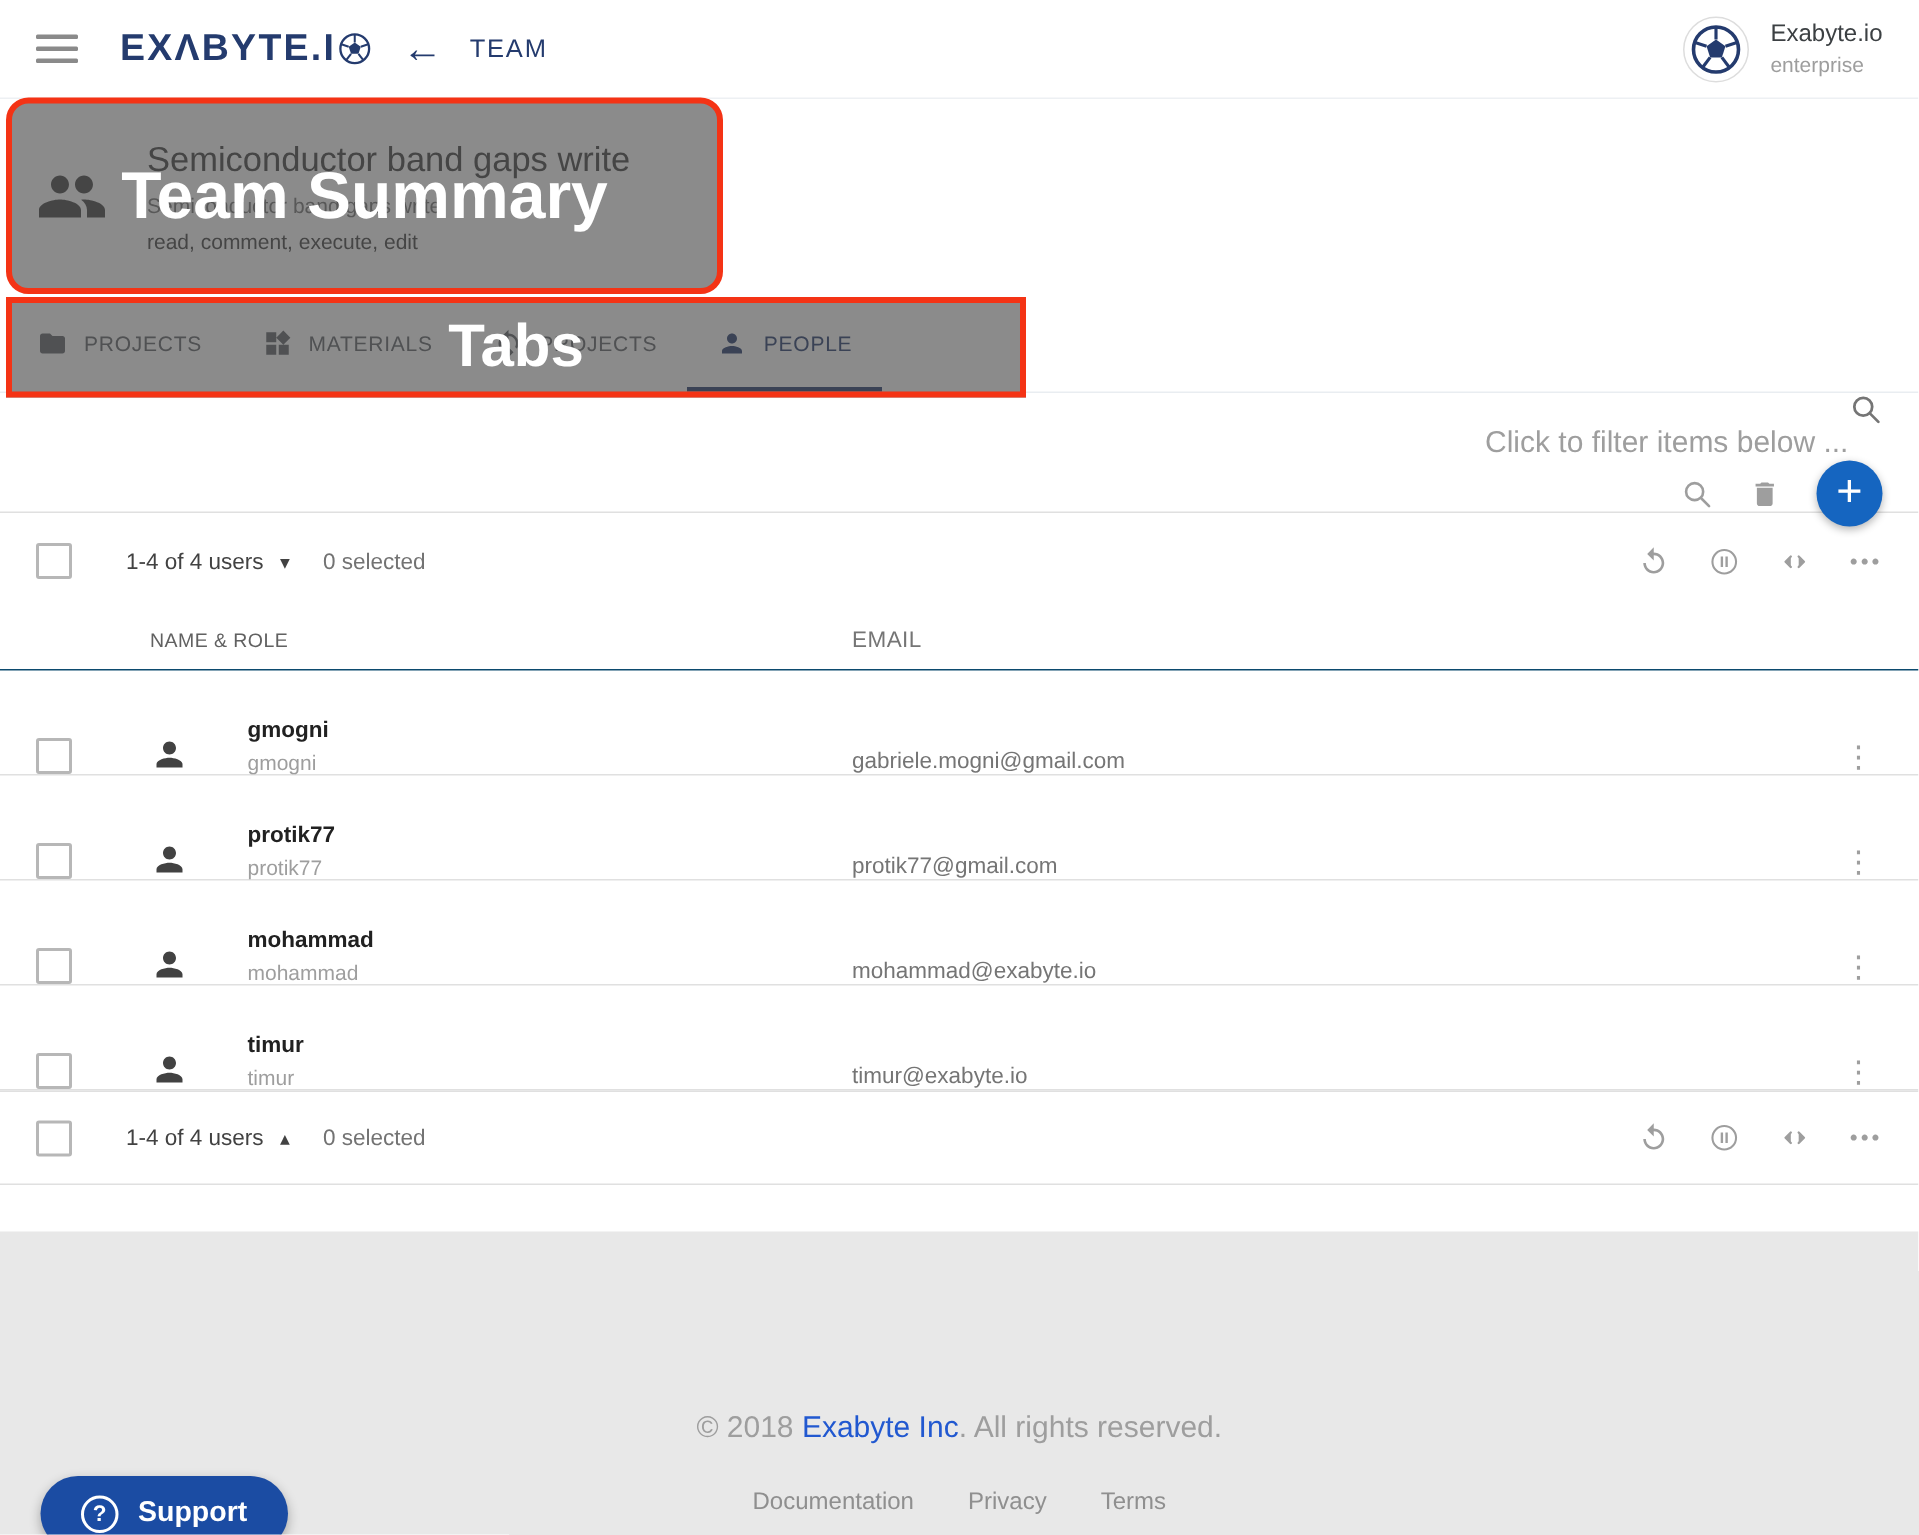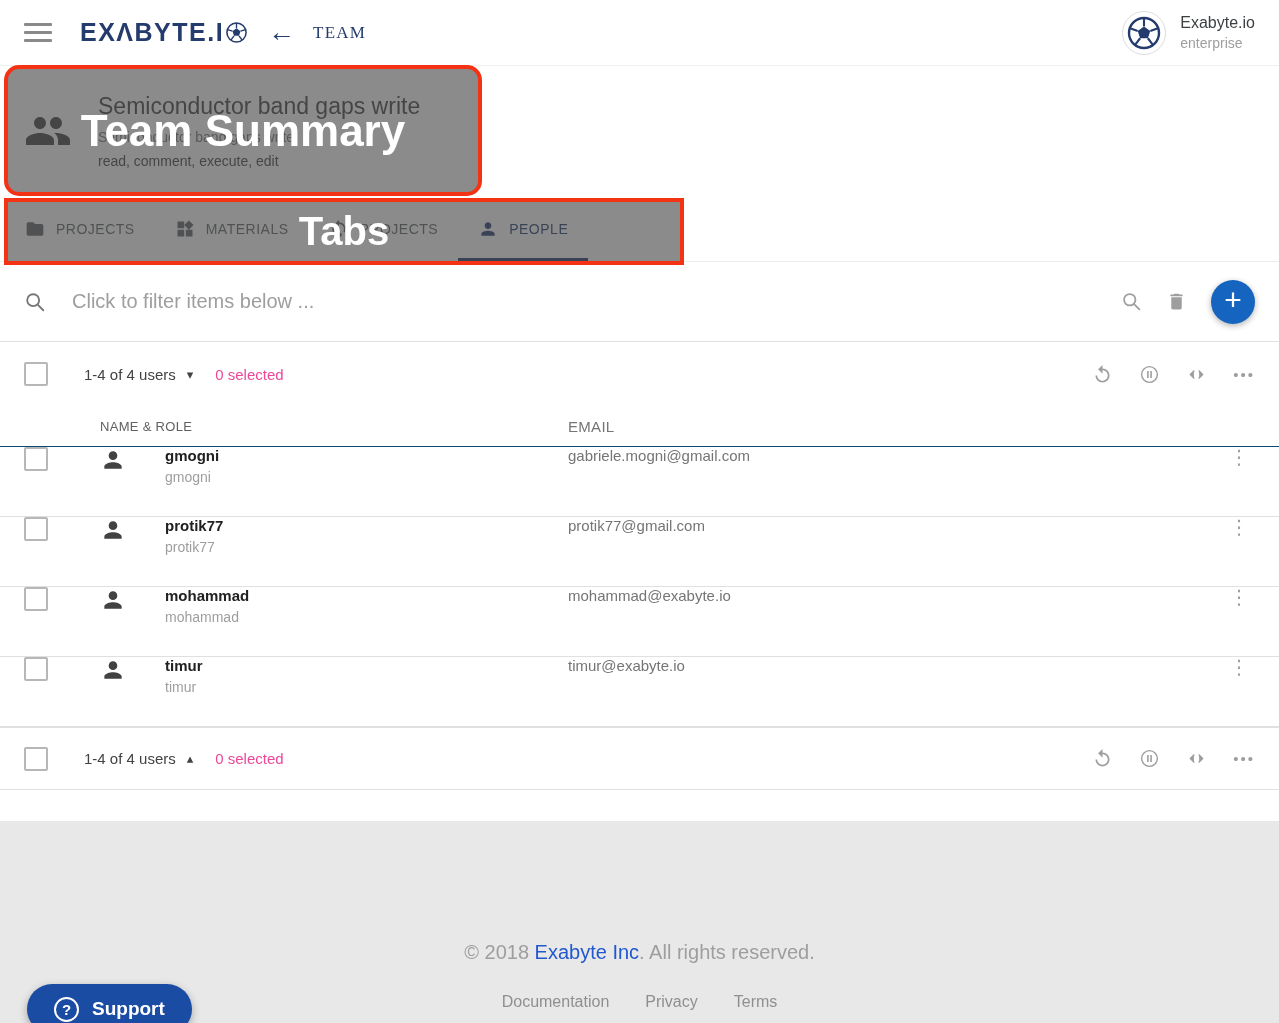--- a/index.html
+++ b/index.html
@@ -11,21 +11,21 @@
   }
   svg { display:block; }
 
   
   .header { height:66px; display:flex; align-items:center; padding:0 24px; border-bottom:1px solid #edf0f3; background:#fff; }
   .hamburger { width:28px; cursor:pointer; display:flex; flex-direction:column; gap:5px; }
   .hamburger i { display:block; height:3px; background:#8a8a8a; border-radius:1px; }
   .logo { margin-left:28px; display:flex; align-items:center; color:var(--navy,#243b6e); font-size:25px; font-weight:700; letter-spacing:1.5px; }
   .logo .ball { width:23px; height:23px; margin-left:1px; }
   .back-arrow { margin-left:20px; color:var(--navy,#243b6e); font-size:27px; line-height:1; cursor:pointer; }
-  .page-title { margin-left:18px; color:var(--navy,#243b6e); font-size:17px; letter-spacing:1.2px; font-weight:500;font-family:Liberation Serif, serif; }
+  .page-title { margin-left:18px; color:var(--navy,#243b6e); font-size:17px; letter-spacing:1.2px; font-weight:500; }
   .header-right { margin-left:auto; display:flex; align-items:center; gap:14px; }
   .avatar { width:44px; height:44px; border-radius:50%; border:1px solid #ddd; display:flex; align-items:center; justify-content:center; background:#fff; }
   .avatar .ball { width:36px; height:36px; }
   .account-name { font-size:16px; color:#3c4043; }
   .account-type { font-size:14px; color:#9e9e9e; margin-top:3px; }
 
   
   .summary { height:130px; display:flex; align-items:center; padding:0 24px; }
   .group-icon svg { width:48px; height:48px; fill:#424242; }
   .summary-text { margin-left:26px; }
@@ -35,50 +35,50 @@
 
   
   .tabs { height:66px; border-bottom:1px solid #e9edf1; display:flex; align-items:stretch; padding-left:5px; }
   .tab { display:flex; align-items:center; gap:11px; padding:0 20px; font-size:14px; font-weight:500; letter-spacing:.5px; color:#5f6368; position:relative; cursor:pointer; }
   .tab svg { width:20px; height:20px; fill:#5f6368; }
   .tab.active { color:var(--navy,#243b6e); }
   .tab.active svg { fill:var(--navy,#243b6e); }
   .tab.active::after { content:""; position:absolute; left:0; right:0; bottom:0; height:3px; background:var(--navy,#243b6e); }
 
   
-  .filterbar { height:79px; display:flex; align-items:center; padding:0 24px; }
+  .filterbar { height:79px; display:flex; align-items:flex-end; padding:0 24px;flex-direction:column; }
   .search-icon svg, .icon-20 { width:22px; height:22px; }
   .filter-input { flex:1; margin-left:26px; border:none; outline:none; font-size:20px; color:#424242; font-family:"Liberation Sans",sans-serif; background:transparent; }
   .filter-input::placeholder { color:#9e9e9e; }
   .filter-actions { display:flex; align-items:center; gap:24px; }
   .fab { width:44px; height:44px; border-radius:50%; background:var(--fab-blue,#1565c0); color:#fff; font-size:30px; font-weight:400; display:flex; align-items:center; justify-content:center; box-shadow:0 2px 6px rgba(0,0,0,.3); cursor:pointer; line-height:1; padding-bottom:3px; }
 
   
   .toolbar { height:65px; border-top:1px solid #e0e0e0; display:flex; align-items:center; padding:0 24px; }
   .toolbar.bottom { height:63px; border-bottom:1px solid #e0e0e0; }
   .checkbox { width:24px; height:24px; border:2px solid #b7b7b7; border-radius:2px; background:#fff; cursor:pointer; flex:none; }
   .range { margin-left:36px; font-size:15px; color:#424242; display:flex; align-items:center; gap:11px; cursor:pointer; }
   .caret { font-size:13px; color:#424242; }
-  .selected-label { margin-left:22px; font-size:15px; color:#ec4899; }
+  .selected-label { margin-left:22px; font-size:15px; color:#737373; }
   .toolbar-icons { margin-left:auto; display:flex; align-items:center; gap:26px; }
   .tool-icon { color:#9e9e9e; cursor:pointer; display:flex; align-items:center; justify-content:center; }
   .tool-icon svg { width:21px; height:21px; fill:#9e9e9e; }
   .pause-icon svg { fill:none; }
   .ellipsis { font-size:15px; letter-spacing:2px; color:#9e9e9e; }
 
   
   .table-head { height:41px; display:flex; align-items:center; border-bottom:1px solid #0c4a6e; font-size:13px; color:#616161; letter-spacing:.3px; }
   .cell-check { width:100px; padding-left:24px; display:flex; align-items:center; }
   .cell-avatar { width:65px; display:flex; align-items:center; }
   .cell-avatar svg { width:26px; height:26px; fill:#424242; }
   .cell-name { width:403px; }
   .cell-email { flex:1; font-size:15px; color:#757575; }
   .cell-menu { width:44px; margin-right:18px; text-align:center; }
   .h-name { width:468px; padding-left:0; }
-  .row { display:flex; align-items:flex-start; height:70px; border-bottom:1px solid #e0e0e0; }
+  .row { display:flex; align-items:flex-end; height:70px; border-bottom:1px solid #e0e0e0; }
   .user-name { font-size:15px; font-weight:700; color:#212121; }
   .user-role { font-size:14px; color:#9e9e9e; margin-top:5px; }
   .kebab { font-size:20px; color:#9e9e9e; cursor:pointer; line-height:1; }
 
   
   .footer { height:233px; background:var(--footer-bg,#e8e8e8); position:relative; text-align:center; }
   .copyright { padding-top:120px; font-size:20px; color:#9e9e9e;margin-top:31px; }
   .copyright .company { color:var(--link-blue,#2158d0); text-decoration:none; cursor:pointer; }
   .footer-links { margin-top:29px; display:flex; justify-content:center; gap:36px; font-size:16px; color:#8f8f8f; }
   .footer-links span { cursor:pointer; }

